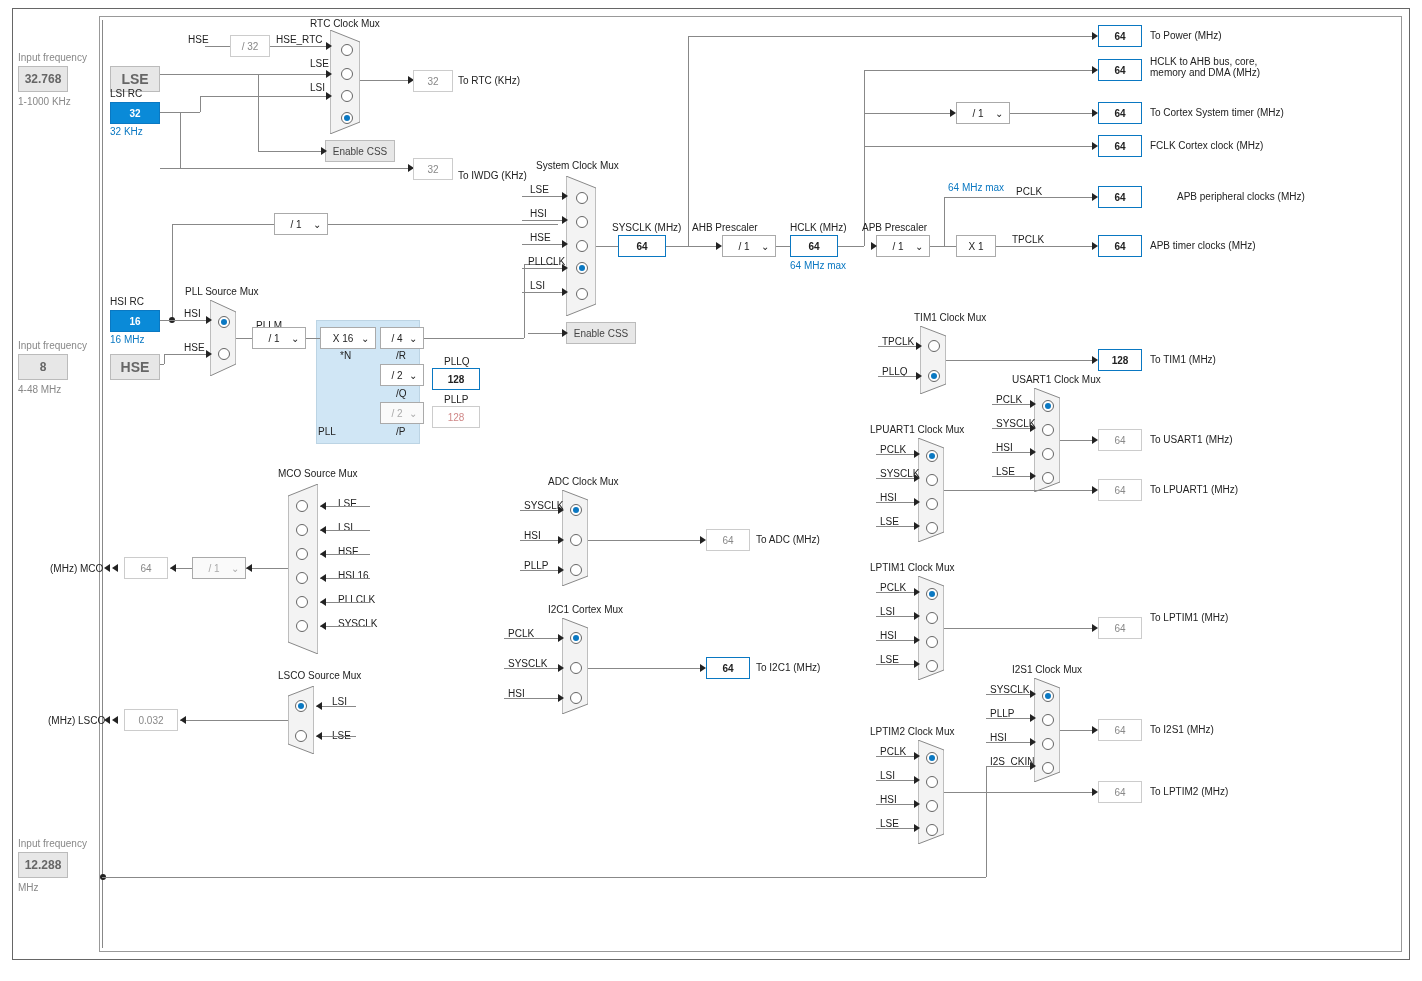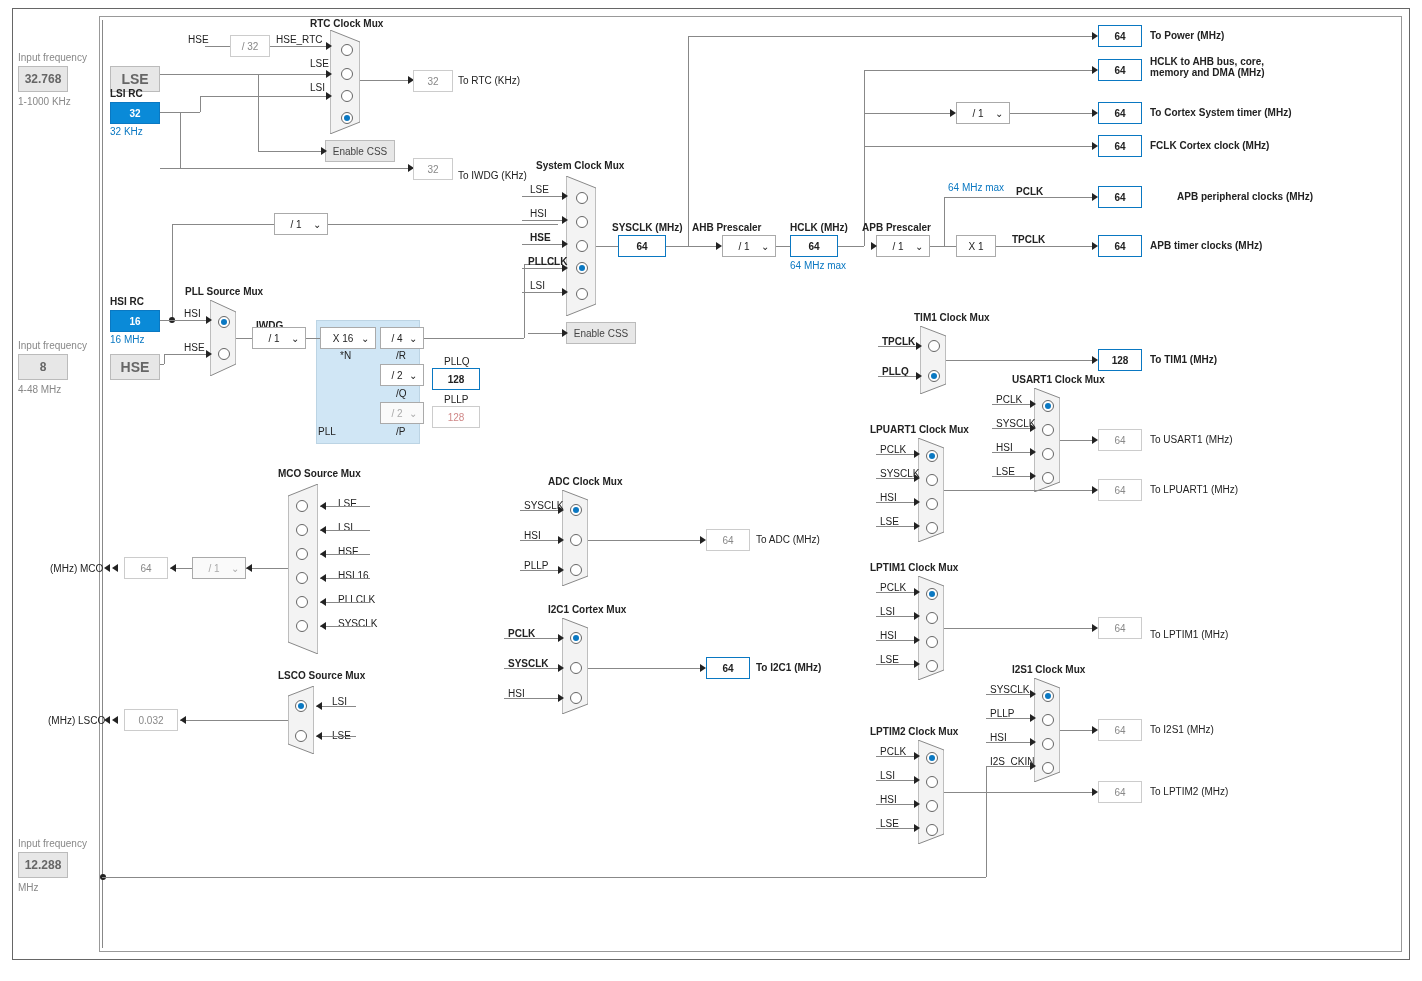--- a/index.html
+++ b/index.html
@@ -1,21 +1,21 @@
 <!DOCTYPE html>
 <html><head>
 <meta charset="utf-8">
 <style>
 html,body{margin:0;padding:0;font-family:"Segoe UI",Arial,sans-serif;font-size:10px;color:#222;background:#fff}
 #canvas{position:relative;width:1422px;height:981px;user-select:none}
 .frame{position:absolute;left:12px;top:8px;width:1398px;height:952px;border:1px solid #666;box-sizing:border-box}
 .innerframe{position:absolute;left:99px;top:16px;width:1303px;height:936px;border:1px solid #999;box-sizing:border-box}
 
 .t{position:absolute;white-space:nowrap}
-.tb{font-weight:700}
+.tb{font-weight:400}
 .gtxt{color:#888}
 
 .valro{position:absolute;height:22px;border:1px solid #ccc;background:#fff;box-sizing:border-box;display:flex;align-items:center;justify-content:center;color:#888}
 .valroB{position:absolute;height:22px;border:1.5px solid #0a78c2;background:#fff;box-sizing:border-box;display:flex;align-items:center;justify-content:center;color:#0a78c2;font-weight:600}
 .valed{position:absolute;height:22px;border:1.5px solid #0a78c2;background:#fff;box-sizing:border-box;display:flex;align-items:center;justify-content:center;color:#222;font-weight:600}
 .valgrey{position:absolute;height:26px;border:1px solid #bbb;background:#e7e7e7;box-sizing:border-box;display:flex;align-items:center;justify-content:center;color:#666;font-size:12px;font-weight:600}
 .valblue{position:absolute;height:22px;border:1px solid #0a78c2;background:#0a8ad8;box-sizing:border-box;display:flex;align-items:center;justify-content:center;color:#fff;font-weight:600}
 .btngrey{position:absolute;height:22px;border:1px solid #bbb;background:#e7e7e7;box-sizing:border-box;display:flex;align-items:center;justify-content:center;color:#444}
 
 .sel{position:absolute;height:22px;border:1px solid #aaa;background:#fff;box-sizing:border-box;display:flex;align-items:center;padding:0 4px}
@@ -122,21 +122,21 @@
 <div class="radio" style="left:218px;top:348px"></div>
 <div class="t" style="left:184px;top:308px">HSI</div>
 <div class="hline" style="left:160px;top:320px;width:50px"></div>
     <div class="tri triR" style="left:206px;top:316px"></div>
 <div class="t" style="left:184px;top:342px">HSE</div>
 <div class="hline" style="left:164px;top:354px;width:46px"></div>
     <div class="tri triR" style="left:206px;top:350px"></div>
 <div class="vline" style="left:164px;top:354px;height:10px"></div>
 <div class="hline" style="left:160px;top:364px;width:4px"></div>
 
-<div class="t tb" style="left:256px;top:320px">IWDG</div>
+<div class="t tb" style="left:256px;top:320px">PLLM</div>
 <div class="hline" style="left:236px;top:338px;width:16px"></div>
 <div class="sel" style="left:252px;top:327px;width:54px">
       <span class="sv">/ 1</span>
       <span class="chev">⌄</span>
     </div>
 <div class="pllbox" style="left:316px;top:320px;width:104px;height:124px"></div>
 <div class="hline" style="left:306px;top:338px;width:14px"></div>
 <div class="sel" style="left:320px;top:327px;width:56px">
       <span class="sv">X 16</span>
       <span class="chev">⌄</span>
@@ -444,21 +444,21 @@
     <div class="tri triR" style="left:914px;top:588px"></div>
 <div class="hline" style="left:876px;top:616px;width:42px"></div>
     <div class="tri triR" style="left:914px;top:612px"></div>
 <div class="hline" style="left:876px;top:640px;width:42px"></div>
     <div class="tri triR" style="left:914px;top:636px"></div>
 <div class="hline" style="left:876px;top:664px;width:42px"></div>
     <div class="tri triR" style="left:914px;top:660px"></div>
 <div class="hline" style="left:944px;top:628px;width:152px"></div>
     <div class="tri triR" style="left:1092px;top:624px"></div>
 <div class="valro" style="left:1098px;top:617px;width:44px">64</div>
-<div class="t" style="left:1150px;top:629px">To LPTIM1 (MHz)</div>
+<div class="t" style="left:1150px;top:612px">To LPTIM1 (MHz)</div>
 
 <div class="t tb" style="left:1012px;top:664px">I2S1 Clock Mux</div>
 <svg style="position:absolute;left:1034px;top:678px;width:26px;height:104px">
       <polygon points="0,0 26,10 26,94 0,104" fill="#f3f3f3" stroke="#888"></polygon>
     </svg>
 <div class="radio on" style="left:1042px;top:690px"></div>
 <div class="radio" style="left:1042px;top:714px"></div>
 <div class="radio" style="left:1042px;top:738px"></div>
 <div class="radio" style="left:1042px;top:762px"></div>
 <div class="t" style="left:990px;top:684px">SYSCLK</div>

